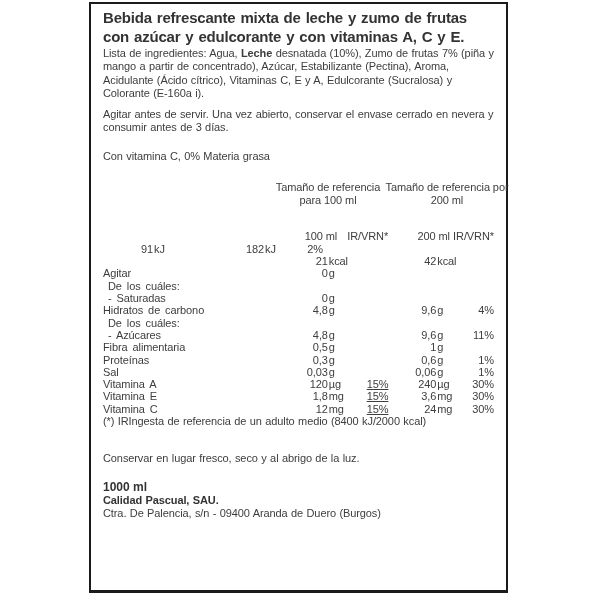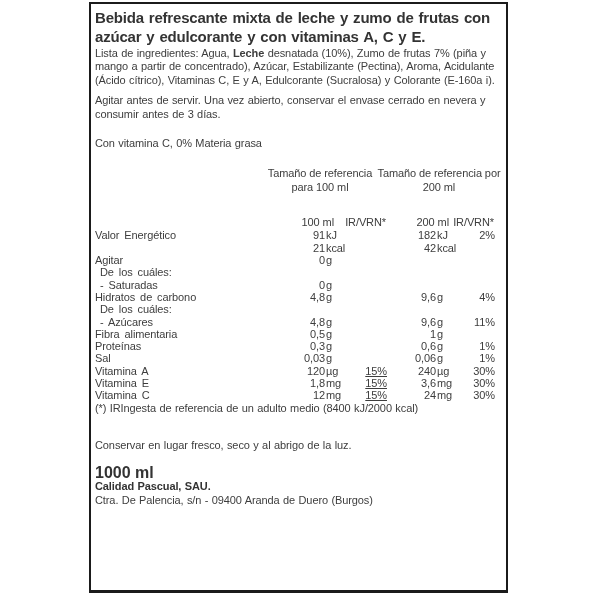--- a/index.html
+++ b/index.html
@@ -3,21 +3,21 @@
 <meta charset="utf-8">
 <style>
   html,body{margin:0;padding:0;}
   body{
     width:600px;height:600px;background:#ffffff;position:relative;overflow:hidden;
     font-family:"Liberation Sans","DejaVu Sans",sans-serif;color:#3d3d3d;
   }
   .label-box{
     position:absolute;left:89px;top:2px;width:419px;height:591px;
     box-sizing:border-box;border:2px solid #1b1b1b;border-bottom-width:3px;
-    padding:4px 4px;background:#fff;
+    padding:4px 12px;background:#fff;
   }
   p{margin:0;}
   .title{
     margin:0;font-size:15px;line-height:19px;font-weight:bold;color:#333333;
     letter-spacing:-0.2px;word-spacing:1px;
   }
   .body-text{font-size:11px;line-height:13.4px;letter-spacing:-0.1px;word-spacing:0.5px;}
   .ingredients{margin-top:1px;}
   .usage{margin-top:7px;}
   .claim{margin-top:16px;}
@@ -38,21 +38,21 @@
   .nt-row .lab{width:180px;text-align:left;}
   .nt-row.ind .lab{padding-left:5px;width:175px;}
   .nt-row .n1{width:50px;text-align:right;}
   .nt-row .u1{width:26px;text-align:left;padding-left:1px;}
   .nt-row .ir1{width:35px;text-align:right;text-decoration:underline;}
   .nt-row .n2{width:49px;text-align:right;}
   .nt-row .u2{width:26px;text-align:left;padding-left:1px;}
   .nt-row .ir2{width:32px;text-align:right;}
   .footnote{}
   .storage{margin-top:24px;}
-  .volume{margin-top:14px;font-size:16px;line-height:14px;font-weight:bold;color:#333333;}
+  .volume{margin-top:14px;font-size:12px;line-height:14px;font-weight:bold;color:#333333;}
   .company{font-weight:bold;color:#333333;}
   .address{margin-top:0;}
 </style>
 </head>
 <body>
 
 <div class="label-box">
 
   <p class="title">Bebida refrescante mixta de leche y zumo de frutas con azúcar y edulcorante y con vitaminas A, C y E.</p>
 
@@ -78,21 +78,20 @@
     <div class="nt-cols">
       <span class="ch-sp"></span>
       <span class="ch-100">100 ml</span>
       <span class="ch-ir1">IR/VRN*</span>
       <span class="ch-200">200 ml</span>
       <span class="ch-ir2">IR/VRN*</span>
     </div>
 
     <div class="nt-body">
         <div class="nt-row">
-          <span class="lab">Valor Energético</span>
           <span class="n1">91</span>
           <span class="u1">kJ</span>
           <span class="ir1"></span>
           <span class="n2">182</span>
           <span class="u2">kJ</span>
           <span class="ir2">2%</span>
         </div>
         <div class="nt-row">
           <span class="lab"></span>
           <span class="n1">21</span>

